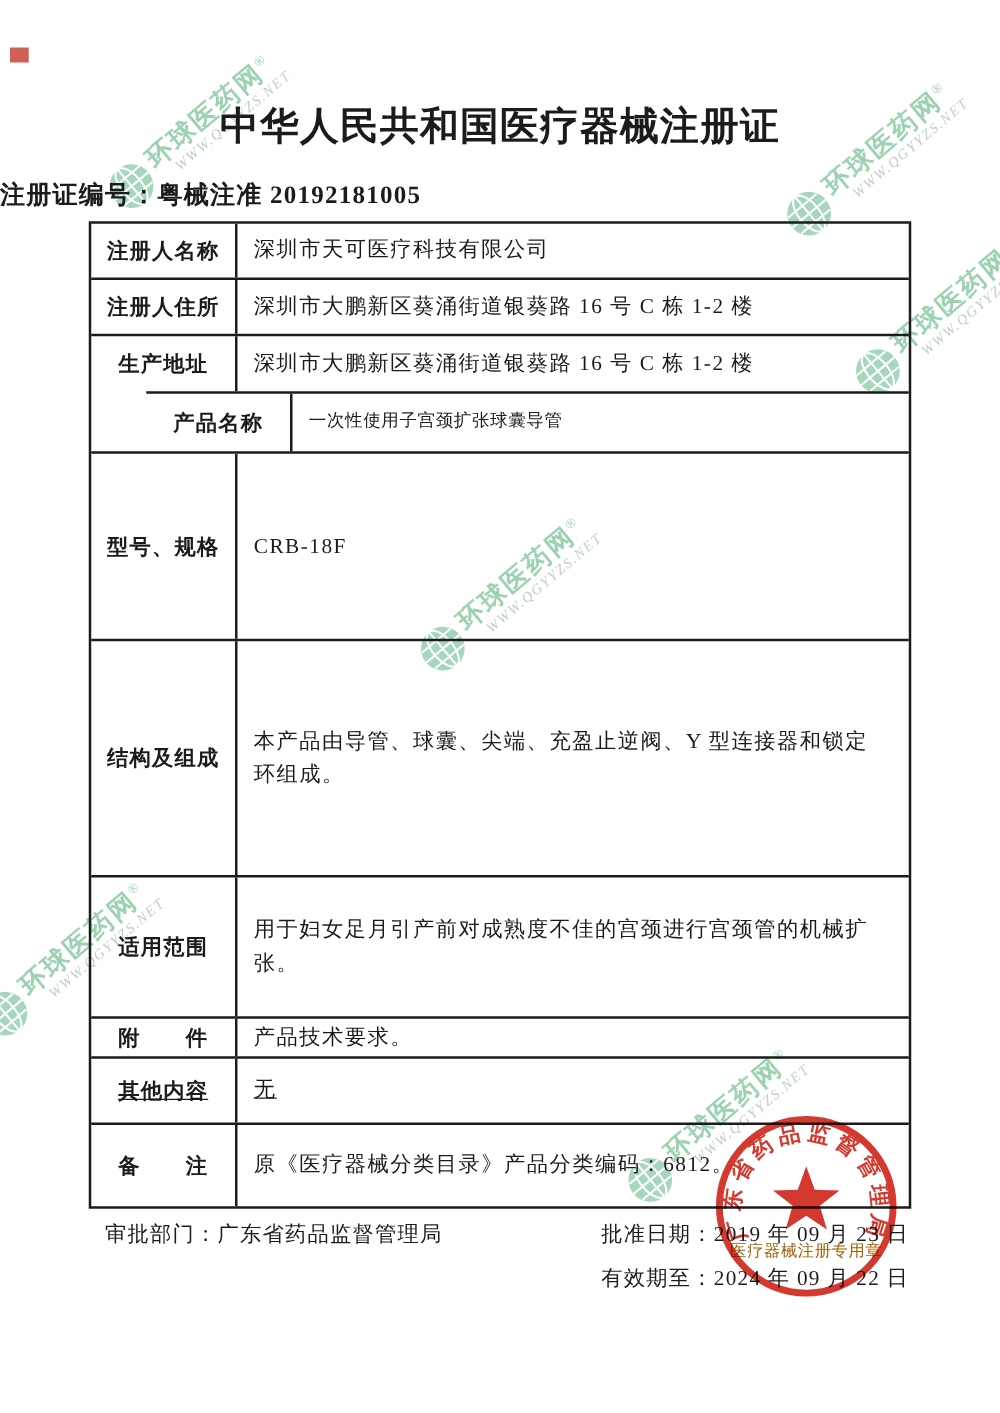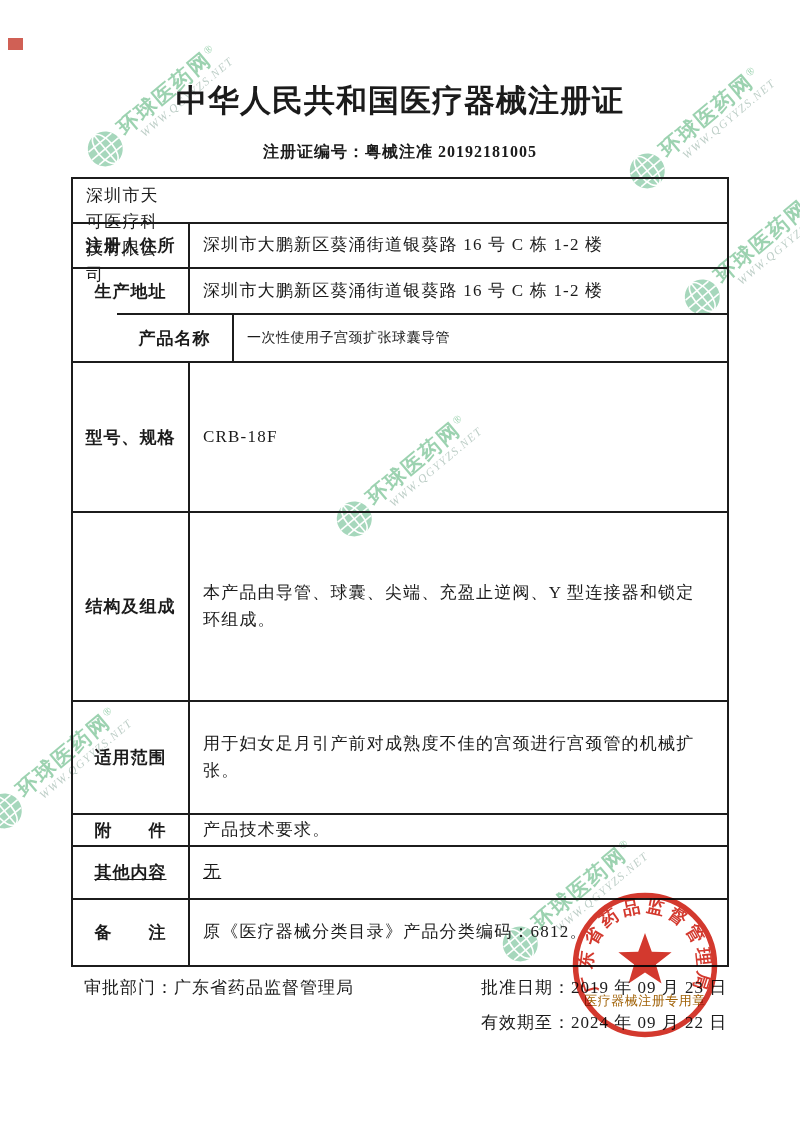--- a/index.html
+++ b/index.html
@@ -49,22 +49,21 @@
 
   
   .title {
     position: absolute; left: 0; top: 80px; width: 100%;
     text-align: center;
     font-size: 31px; font-weight: bold; letter-spacing: 1px;
     z-index: 1;
   }
   .reg-line {
     position: absolute; left: 0; top: 142px; width: 100%;
-    text-align: center;
-    font-size: 16px; font-weight: bold; letter-spacing: 1px;
+    font-size: 20px; font-weight: bold; letter-spacing: 1px;
     z-index: 1;
   }
 
   
   .cert-table {
     position: absolute; left: 71px; top: 177px; width: 658px;
     border: 2px solid #1c1c1c;
     box-sizing: border-box;
     z-index: 1;
     background: transparent;
@@ -207,20 +206,21 @@
       </g>
     </svg>
     <span class="wm-text"><span class="wm-title">环球医药网</span><span class="wm-reg">®</span><span class="wm-url">WWW.QGYYZS.NET</span></span>
   </div>
 
   <div class="title">中华人民共和国医疗器械注册证</div>
   <div class="reg-line"><span>注册证编号：</span><span>粤械注准 20192181005</span></div>
 
   <div class="cert-table">
     <div class="row">
+      <div class="cell-label">注册人名称</div>
       <div class="cell-value">深圳市天可医疗科技有限公司</div>
     </div>
     <div class="row">
       <div class="cell-label">注册人住所</div>
       <div class="cell-value">深圳市大鹏新区葵涌街道银葵路 16 号 C 栋 1-2 楼</div>
     </div>
     <div class="row">
       <div class="cell-label">生产地址</div>
       <div class="cell-value">深圳市大鹏新区葵涌街道银葵路 16 号 C 栋 1-2 楼</div>
     </div>

